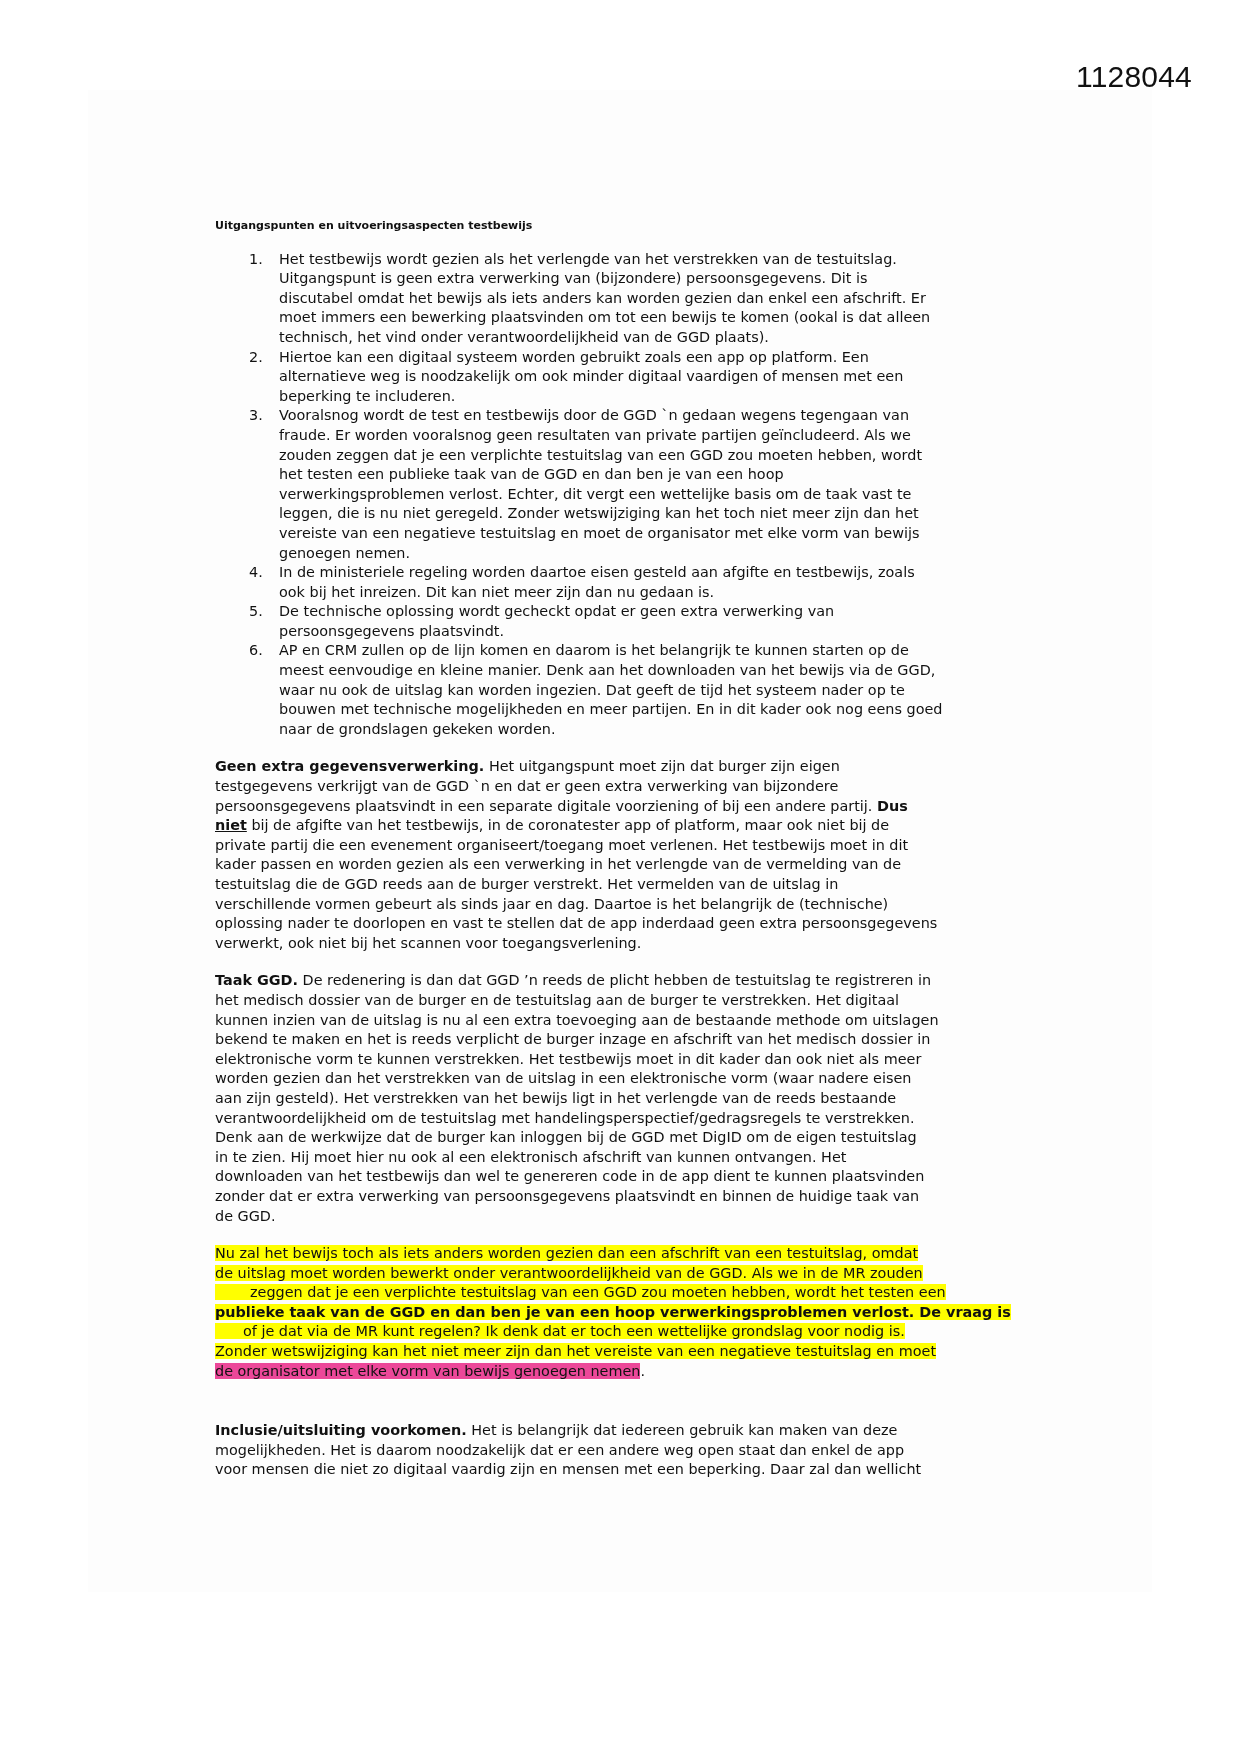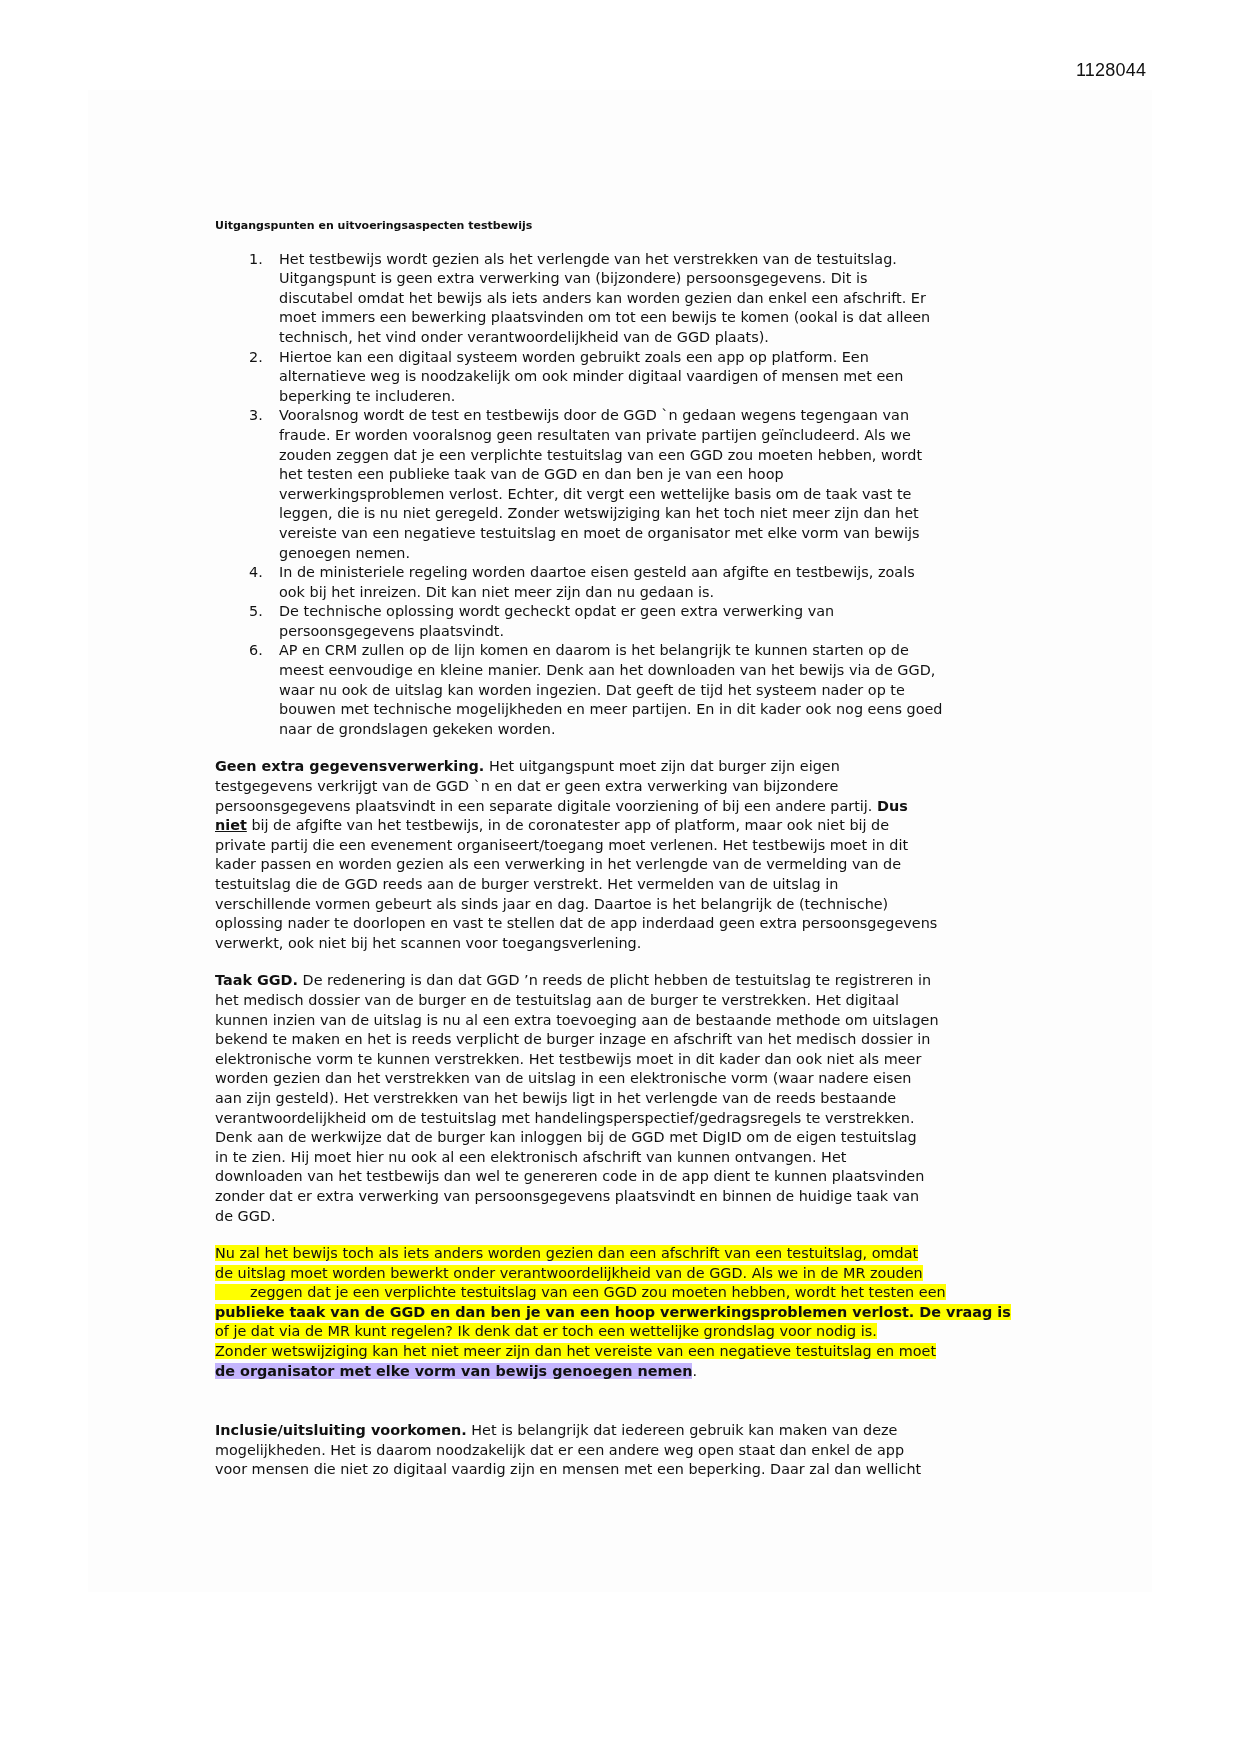--- a/index.html
+++ b/index.html
@@ -8,21 +8,21 @@
       background: #ffffff;
       position: relative;
       overflow: hidden;
       font-family: "DejaVu Sans", sans-serif;
       color: #111111;
     }
     .doc-id {
       position: absolute;
       top: 60px; left: 1076px;
       font-family: "Liberation Sans", sans-serif;
-      font-size: 18px;
+      font-size: 30px;
       color: #111;
       letter-spacing: 0.2px;
     }
     .scan-page {
       position: absolute;
       left: 88px; top: 90px;
       width: 1064px; height: 1502px;
       background: #fdfdfd;
     }
     .content {
@@ -144,23 +144,23 @@
     <span class="line">downloaden van het testbewijs dan wel te genereren code in de app dient te kunnen plaatsvinden</span>
     <span class="line">zonder dat er extra verwerking van persoonsgegevens plaatsvindt en binnen de huidige taak van</span>
     <span class="line">de GGD.</span>
   </div>
 
   <div class="para highlight">
     <span class="line"><span class="hl" style="background: rgb(255, 255, 0);">Nu zal het bewijs toch als iets anders worden gezien dan een afschrift van een testuitslag, omdat</span></span>
     <span class="line"><span class="hl" style="background: rgb(255, 255, 0);">de uitslag moet worden bewerkt onder verantwoordelijkheid van de GGD. Als we in de MR zouden</span></span>
     <span class="line"><span class="hl" style="background: rgb(255, 255, 0); padding-left: 35px;">zeggen dat je een verplichte testuitslag van een GGD zou moeten hebben, wordt het testen een</span></span>
     <span class="line"><span class="hl" style="background: rgb(255, 255, 0); font-weight: bold;">publieke taak van de GGD en dan ben je van een hoop verwerkingsproblemen verlost. De vraag is</span></span>
-    <span class="line"><span class="hl" style="background: rgb(255, 255, 0);">of je dat via de MR kunt regelen? Ik denk dat er toch een wettelijke grondslag voor nodig is.</span></span>
+    <span class="line"><span class="hl" style="background: rgb(255, 255, 0); padding-left: 28px;">of je dat via de MR kunt regelen? Ik denk dat er toch een wettelijke grondslag voor nodig is.</span></span>
     <span class="line"><span class="hl" style="background: rgb(255, 255, 0);">Zonder wetswijziging kan het niet meer zijn dan het vereiste van een negatieve testuitslag en moet</span></span>
-    <span class="line"><span class="hl" style="background: #c4b5fd; font-weight: bold;">de organisator met elke vorm van bewijs genoegen nemen</span><span>.</span></span>
+    <span class="line"><span class="hl" style="background: #ec4899;">de organisator met elke vorm van bewijs genoegen nemen</span><span>.</span></span>
   </div>
 
   <div class="para">
     <span class="line"><span class="lead">Inclusie/uitsluiting voorkomen.</span><span> Het is belangrijk dat iedereen gebruik kan maken van deze</span></span>
     <span class="line">mogelijkheden. Het is daarom noodzakelijk dat er een andere weg open staat dan enkel de app</span>
     <span class="line">voor mensen die niet zo digitaal vaardig zijn en mensen met een beperking. Daar zal dan wellicht</span>
   </div>
 
 </div>
 

